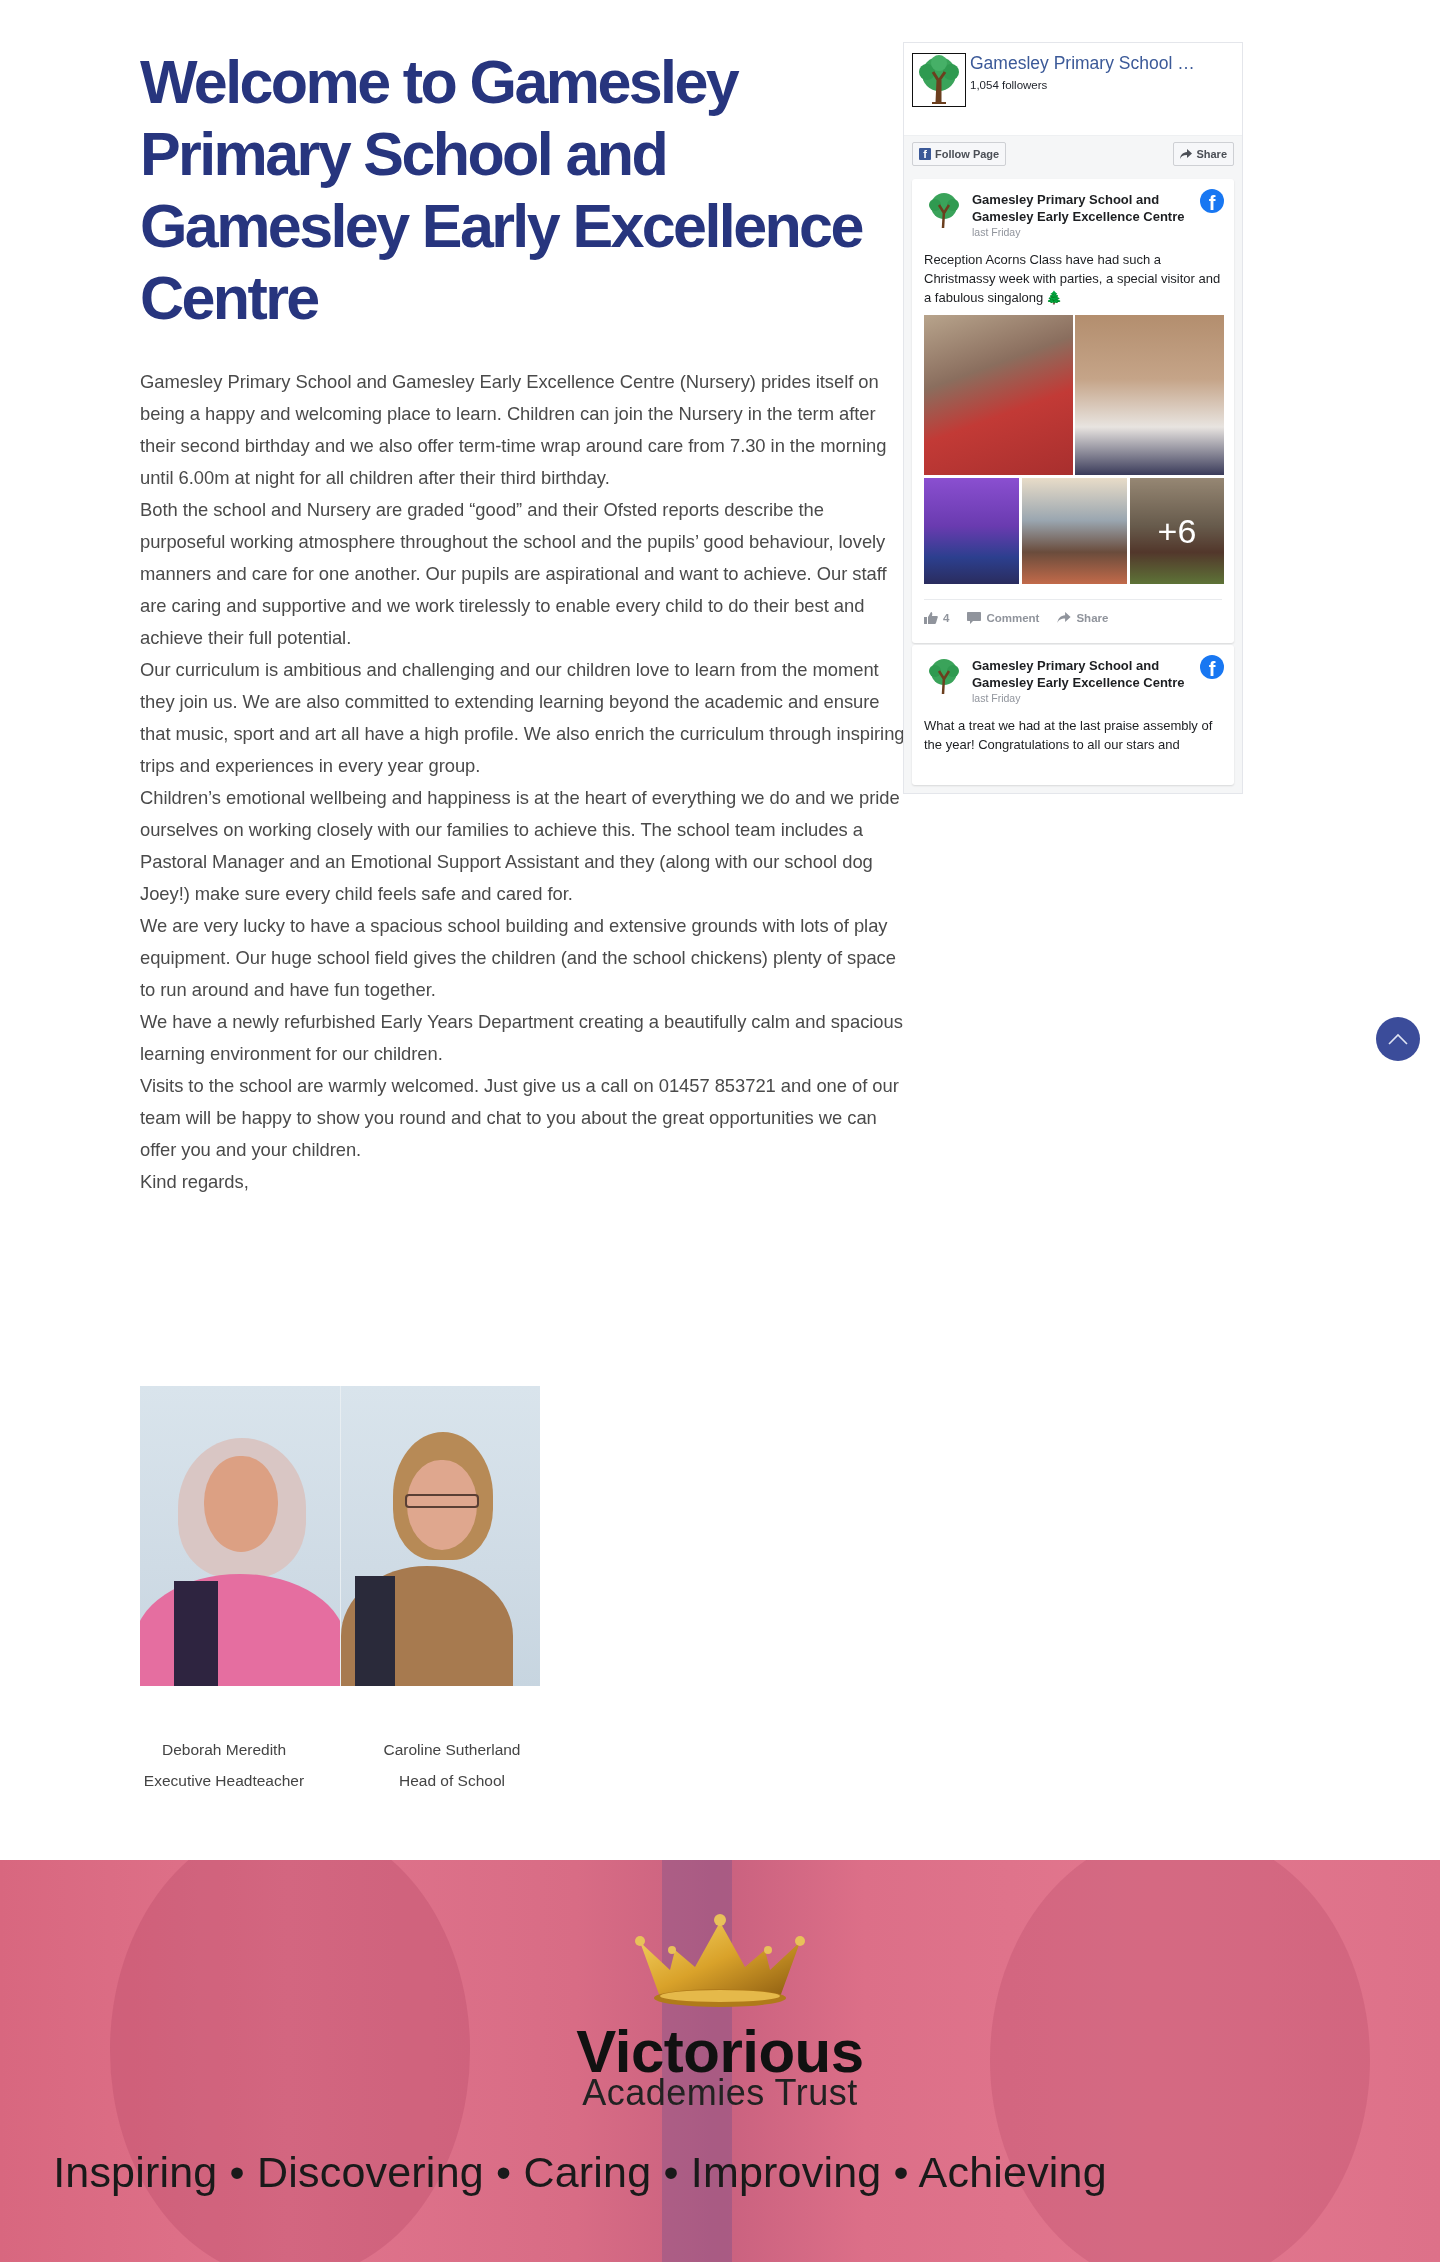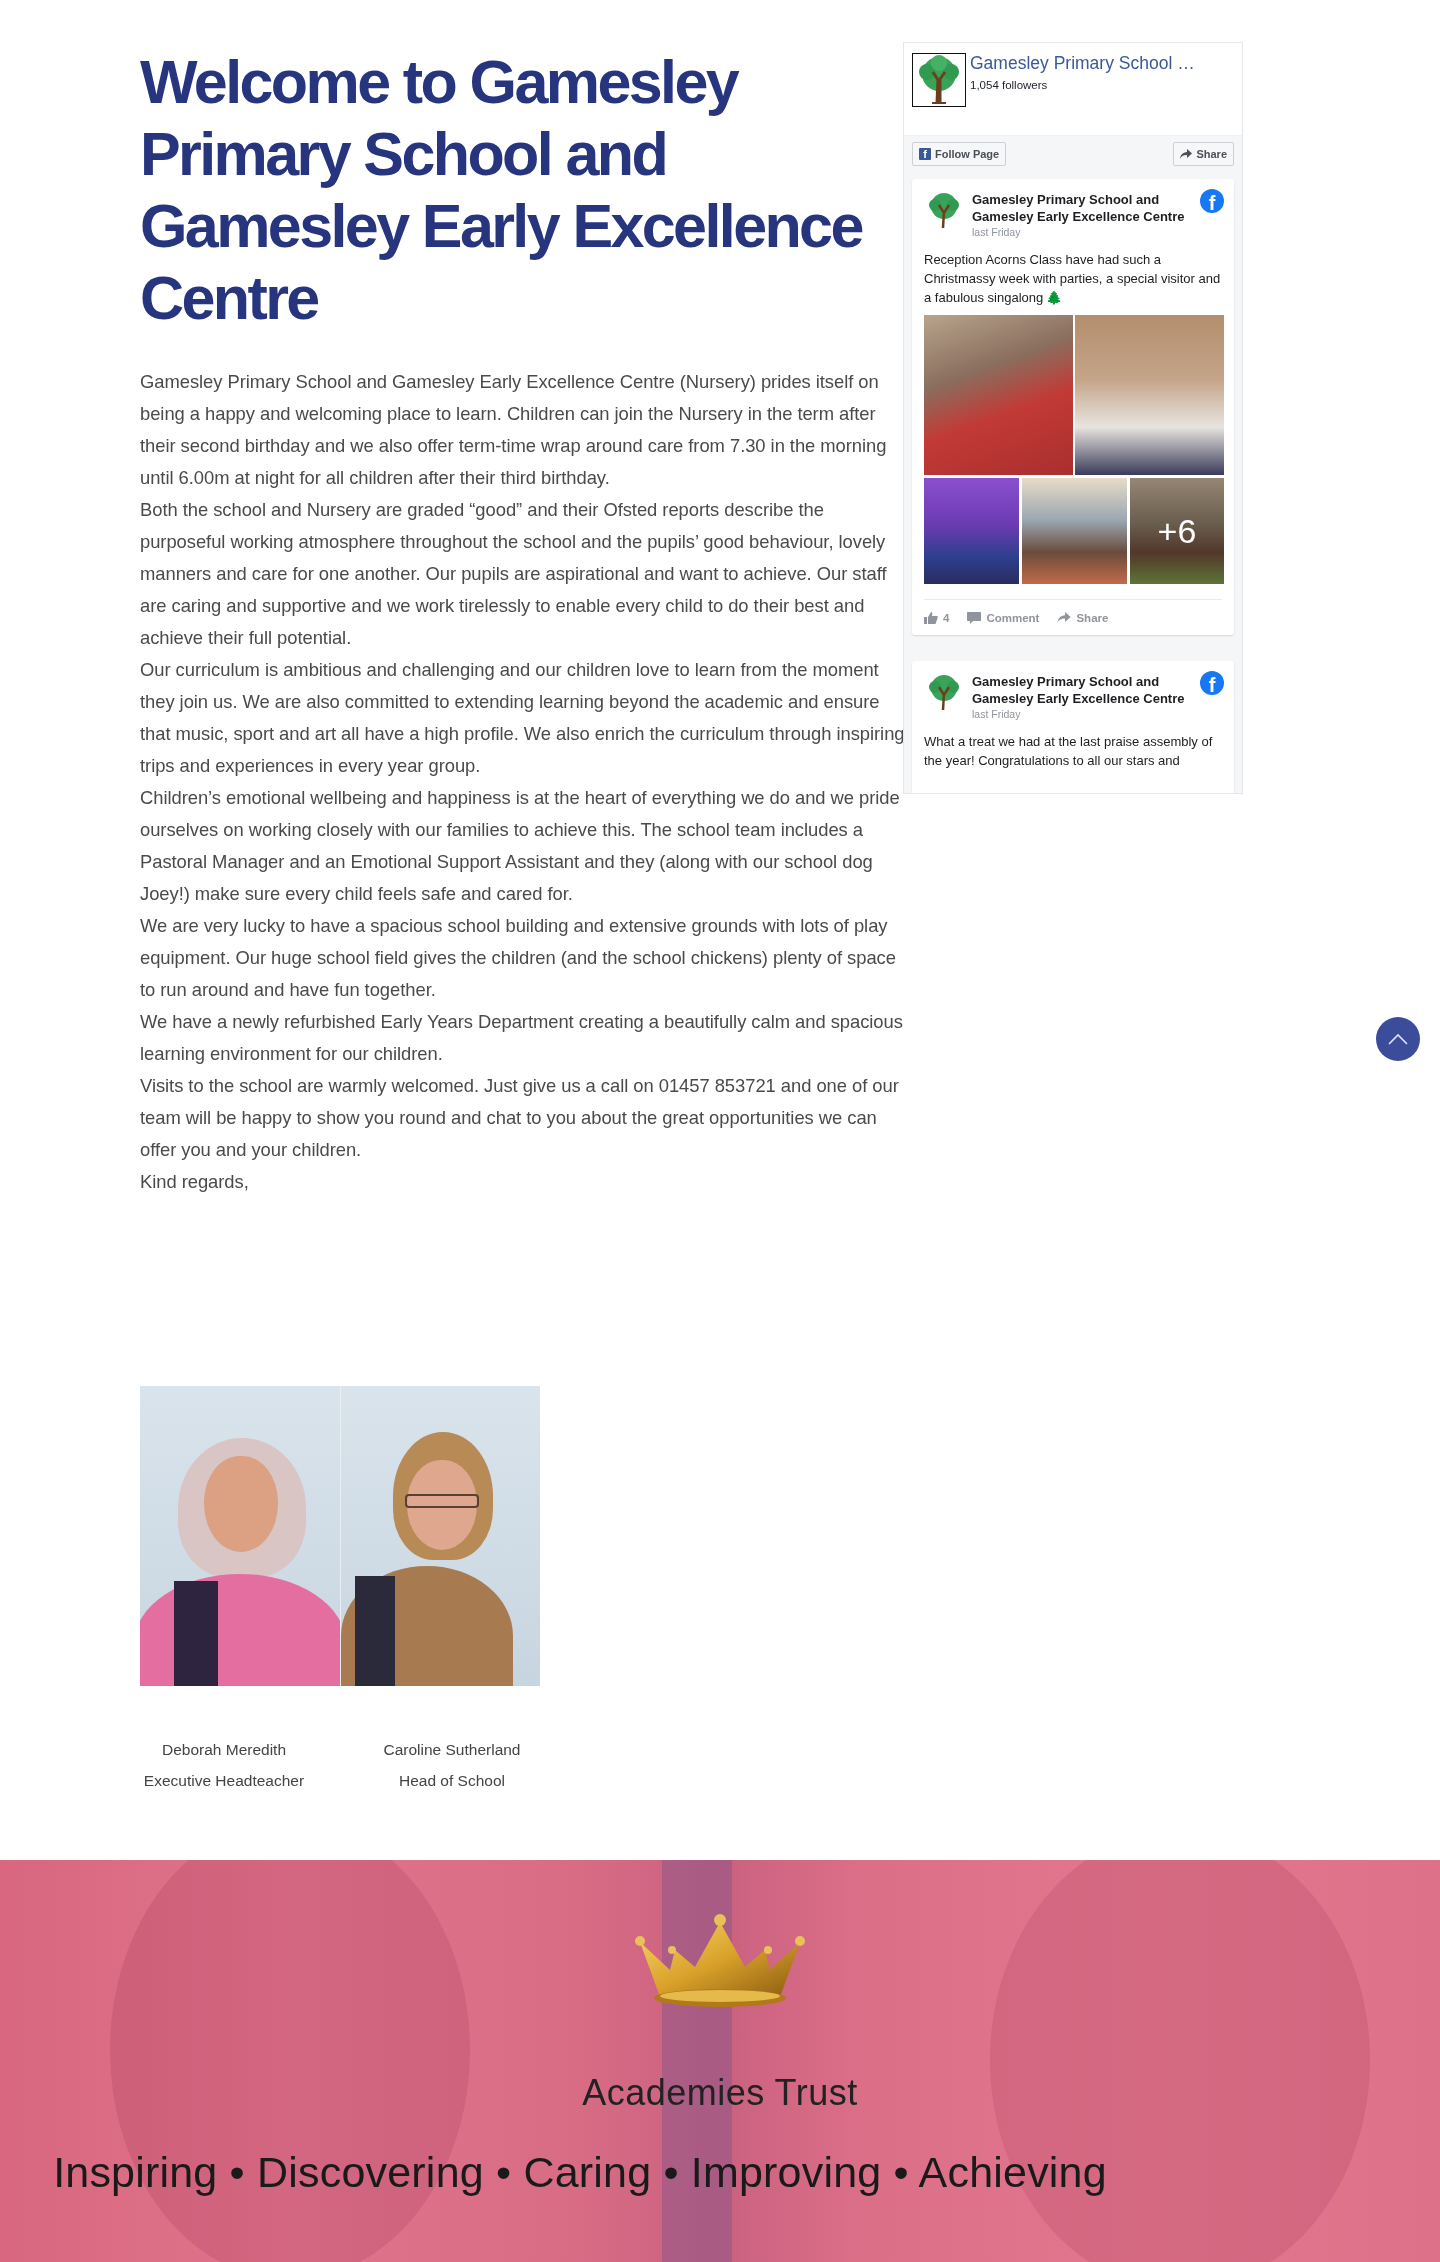--- a/index.html
+++ b/index.html
@@ -34,21 +34,21 @@
   .fb-avatar { position: absolute; left: 8px; top: 10px; width: 54px; height: 54px; border: 1px solid #111; background: #fff; }
   .fb-page-name { position: absolute; left: 66px; top: 10px; font-size: 17.5px; color: #3b5998; white-space: nowrap; }
   .fb-followers { position: absolute; left: 66px; top: 36px; font-size: 11.5px; color: #1d2129; }
   .fb-actionbar { height: 40px; background: #f5f6f7; border-top: 1px solid #eef0f2; position: relative; }
   .fb-btn { position: absolute; top: 6px; height: 24px; border: 1px solid #ced0d4; background: #f6f7f9; border-radius: 2px;
     font-size: 11px; font-weight: 700; color: #4b4f56; display: flex; align-items: center; padding: 0 6px; gap: 4px; }
   .fb-btn.follow { left: 8px; }
   .fb-btn.share { right: 8px; }
   .fb-f-sq { width: 12px; height: 12px; background: #3b5998; color: #fff; font-size: 11px; line-height: 13px; text-align: center; font-weight: 700; border-radius: 1px; }
   .fb-feed { background: #f5f6f7; padding: 4px 8px 0 8px; height: 620px; }
-  .fb-post { background: #fff; border-radius: 3px; box-shadow: 0 1px 2px rgba(0,0,0,0.12); position: relative; padding: 12px 12px 0 12px; margin-bottom: 26px; }
+  .fb-post { background: #fff; border-radius: 3px; box-shadow: 0 1px 2px rgba(0,0,0,0.12); position: relative; padding: 12px 12px 8px 12px; margin-bottom: 2px; }
   .fb-post-avatar { position: absolute; left: 12px; top: 12px; width: 40px; height: 40px; border-radius: 50%; background: #fff; overflow: hidden; }
   .fb-post-author { margin-left: 48px; font-size: 13px; font-weight: 700; color: #1c1e21; line-height: 17px; width: 215px; }
   .fb-post-time { margin-left: 48px; font-size: 10.5px; color: #90949c; margin-top: 1px; }
   .fb-logo { position: absolute; right: 10px; top: 10px; width: 24px; height: 24px; border-radius: 50%; background: #1877f2; color: #fff;
     font-weight: 700; font-size: 20px; text-align: center; line-height: 28px; overflow: hidden; }
   .fb-post-text { font-size: 13px; line-height: 19px; color: #1c1e21; margin-top: 12px; }
   .fb-gallery { margin-top: 8px; width: 300px; position: relative; height: 272px; }
   .g-img { position: absolute; overflow: hidden; }
   .fb-more { position: absolute; inset: 0; display: flex; align-items: center; justify-content: center; color: #fff; font-size: 34px; background: rgba(0,0,0,0.25); }
   .fb-stats { border-top: 1px solid #e9ebee; margin-top: 12px; height: 36px; display: flex; align-items: center; gap: 18px; font-size: 11.5px; font-weight: 700; color: #90949c; }
@@ -217,16 +217,17 @@
       </defs>
       <path d="M10 30 L40 58 L45 38 L65 55 L90 10 L115 55 L135 38 L140 58 L170 30 L150 85 L30 85 Z" fill="url(#gold)"></path>
       <ellipse cx="90" cy="86" rx="66" ry="9" fill="#b07a1a"></ellipse>
       <ellipse cx="90" cy="84" rx="60" ry="6" fill="#e5b94a"></ellipse>
       <circle cx="90" cy="8" r="6" fill="#e8c15a"></circle>
       <circle cx="10" cy="29" r="5" fill="#e8c15a"></circle>
       <circle cx="170" cy="29" r="5" fill="#e8c15a"></circle>
       <circle cx="42" cy="38" r="4" fill="#e8c15a"></circle>
       <circle cx="138" cy="38" r="4" fill="#e8c15a"></circle>
     </svg>
+    <div class="trust-name-1">Victorious</div>
     <div class="trust-name-2">Academies Trust</div>
   </div>
 </div>
 <div class="values-line">Inspiring • Discovering • Caring • Improving • Achieving</div>
 
 </body></html>

